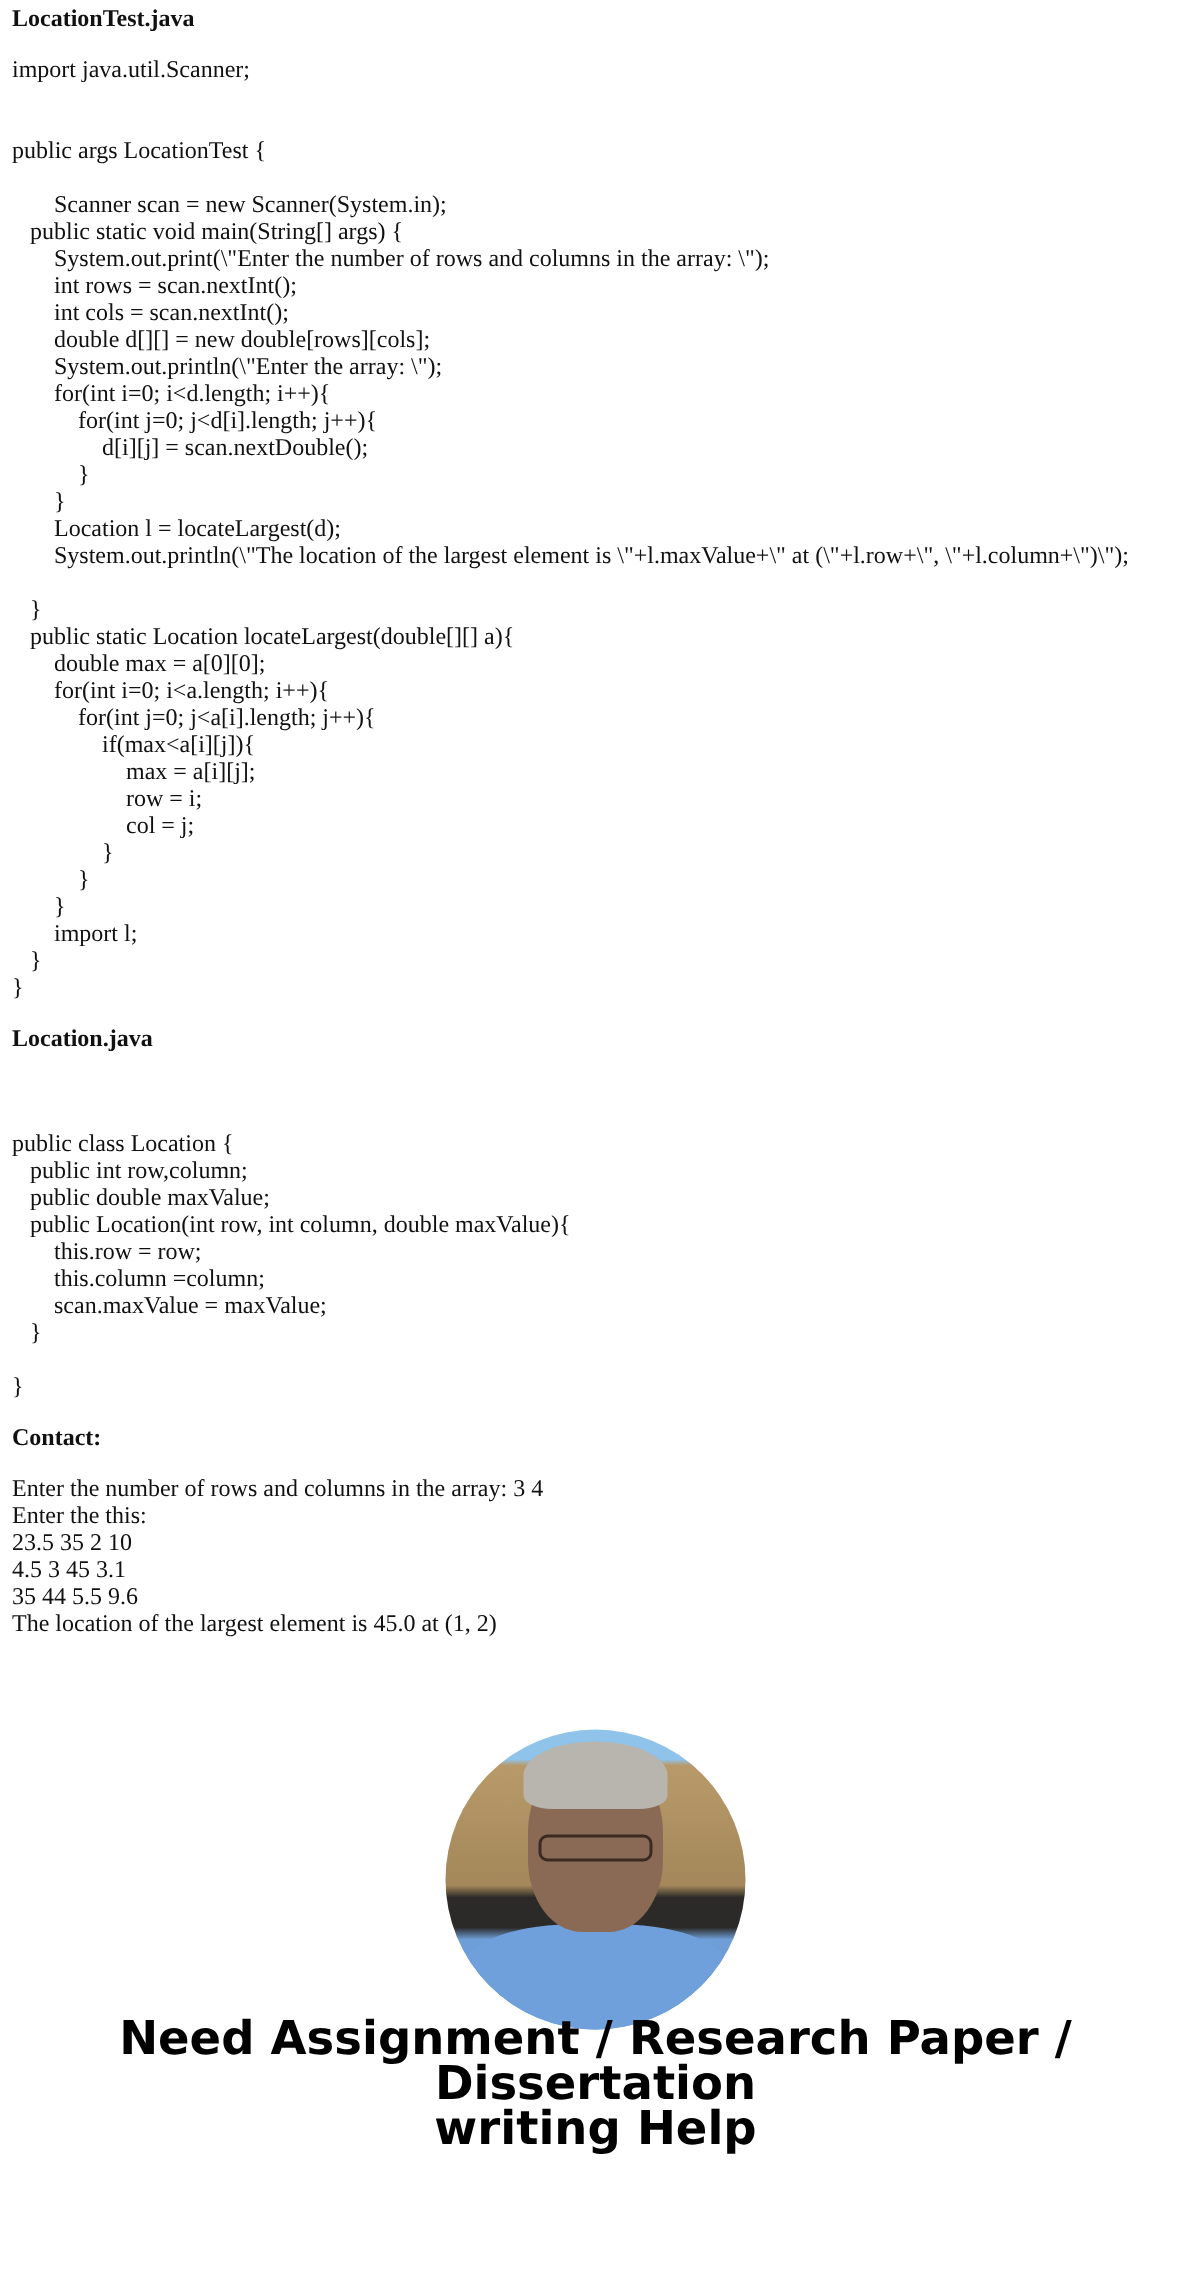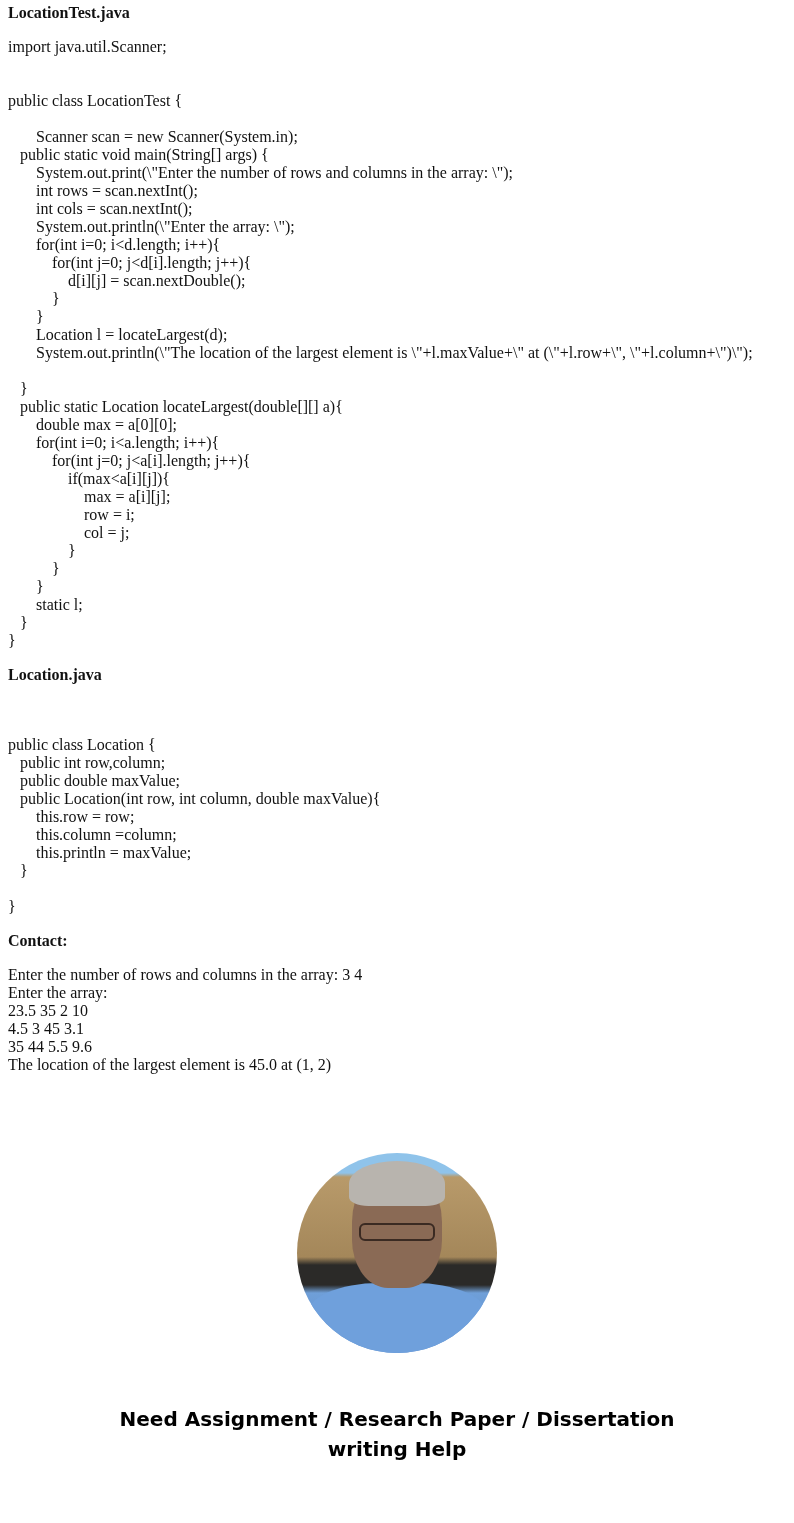--- a/index.html
+++ b/index.html
@@ -13,41 +13,42 @@
             border-radius: 50%; overflow: hidden;
             background: linear-gradient(180deg, #8fc3ea 0%, #8fc3ea 10%, #b89a6a 12%, #a4875a 52%, #2b2a28 56%, #2b2a28 66%, #6f9fd8 70%, #5d8fcf 100%); }
   .avatar .face { position: absolute; left: 55px; top: 15px; width: 90px; height: 120px;
                   border-radius: 45% 45% 40% 40%; background: #8a6a55; }
   .avatar .hair { position: absolute; left: 52px; top: 8px; width: 96px; height: 45px;
                   border-radius: 50% 50% 20% 20%; background: #b8b4ae; }
   .avatar .glasses { position: absolute; left: 62px; top: 70px; width: 76px; height: 18px;
                      border: 2px solid #3a2a22; border-radius: 6px; box-sizing: border-box; }
   .avatar .shirt { position: absolute; left: 10px; top: 130px; width: 180px; height: 80px;
                    border-radius: 40% 40% 0 0; background: #6fa0dc; }
-  .promo { position: absolute; left: 0; right: 0; top: 1404px; text-align: center;
-           font-family: "DejaVu Sans", sans-serif; font-weight: bold; font-size: 20px;
+  .promo { position: absolute; left: 0; right: 0; top: 1344px; text-align: center;
+           font-family: "DejaVu Sans", sans-serif; font-weight: bold; font-size: 31px;
            line-height: 30px; color: #000; }
 </style>
 </head>
 <body>
 
 <div class="wrap">
   <div class="heading">LocationTest.java</div>
   <div class="gap"></div>
   <div id="code0">
       <div class="line">import java.util.Scanner;</div>
       <div class="line"></div>
       <div class="line"></div>
-      <div class="line">public class LocationTest {</div>
+      <div class="line">public args LocationTest {</div>
       <div class="line"></div>
       <div class="line">       Scanner scan = new Scanner(System.in);</div>
       <div class="line">   public static void main(String[] args) {</div>
       <div class="line">       System.out.print(\"Enter the number of rows and columns in the array: \");</div>
       <div class="line">       int rows = scan.nextInt();</div>
       <div class="line">       int cols = scan.nextInt();</div>
+      <div class="line">       double d[][] = new double[rows][cols];</div>
       <div class="line">       System.out.println(\"Enter the array: \");</div>
       <div class="line">       for(int i=0; i&lt;d.length; i++){</div>
       <div class="line">           for(int j=0; j&lt;d[i].length; j++){</div>
       <div class="line">               d[i][j] = scan.nextDouble();</div>
       <div class="line">           }</div>
       <div class="line">       }</div>
       <div class="line">       Location l = locateLargest(d);</div>
       <div class="line">       System.out.println(\"The location of the largest element is \"+l.maxValue+\" at (\"+l.row+\", \"+l.column+\")\");</div>
       <div class="line"></div>
       <div class="line">   }</div>
@@ -55,47 +56,47 @@
       <div class="line">       double max = a[0][0];</div>
       <div class="line">       for(int i=0; i&lt;a.length; i++){</div>
       <div class="line">           for(int j=0; j&lt;a[i].length; j++){</div>
       <div class="line">               if(max&lt;a[i][j]){</div>
       <div class="line">                   max = a[i][j];</div>
       <div class="line">                   row = i;</div>
       <div class="line">                   col = j;</div>
       <div class="line">               }</div>
       <div class="line">           }</div>
       <div class="line">       }</div>
-      <div class="line">       static l;</div>
+      <div class="line">       import l;</div>
       <div class="line">   }</div>
       <div class="line">}</div>
     </div>
   <div class="gap"></div>
   <div class="heading">Location.java</div>
   <div class="gap"></div>
   <div id="code1">
       <div class="line"></div>
       <div class="line"></div>
       <div class="line">public class Location {</div>
       <div class="line">   public int row,column;</div>
       <div class="line">   public double maxValue;</div>
       <div class="line">   public Location(int row, int column, double maxValue){</div>
       <div class="line">       this.row = row;</div>
       <div class="line">       this.column =column;</div>
-      <div class="line">       this.println = maxValue;</div>
+      <div class="line">       scan.maxValue = maxValue;</div>
       <div class="line">   }</div>
       <div class="line"></div>
       <div class="line">}</div>
     </div>
   <div class="gap"></div>
   <div class="heading">Contact:</div>
   <div class="gap"></div>
   <div id="out">
       <div class="line">Enter the number of rows and columns in the array: 3 4</div>
-      <div class="line">Enter the array:</div>
+      <div class="line">Enter the this:</div>
       <div class="line">23.5 35 2 10</div>
       <div class="line">4.5 3 45 3.1</div>
       <div class="line">35 44 5.5 9.6</div>
       <div class="line">The location of the largest element is 45.0 at (1, 2)</div>
     </div>
 </div>
 
 <div class="avatar">
   <div class="shirt"></div>
   <div class="face"></div>

